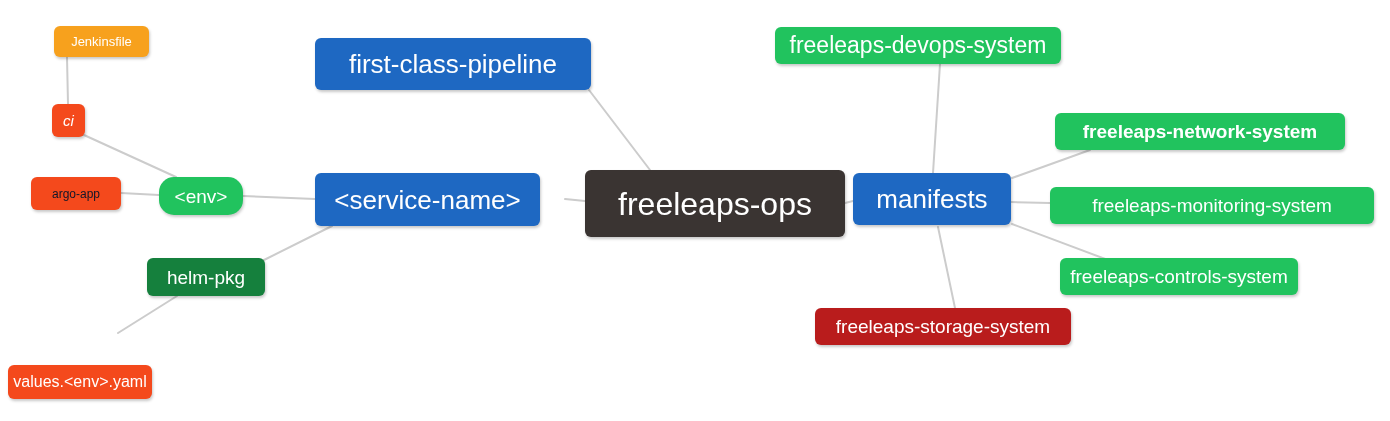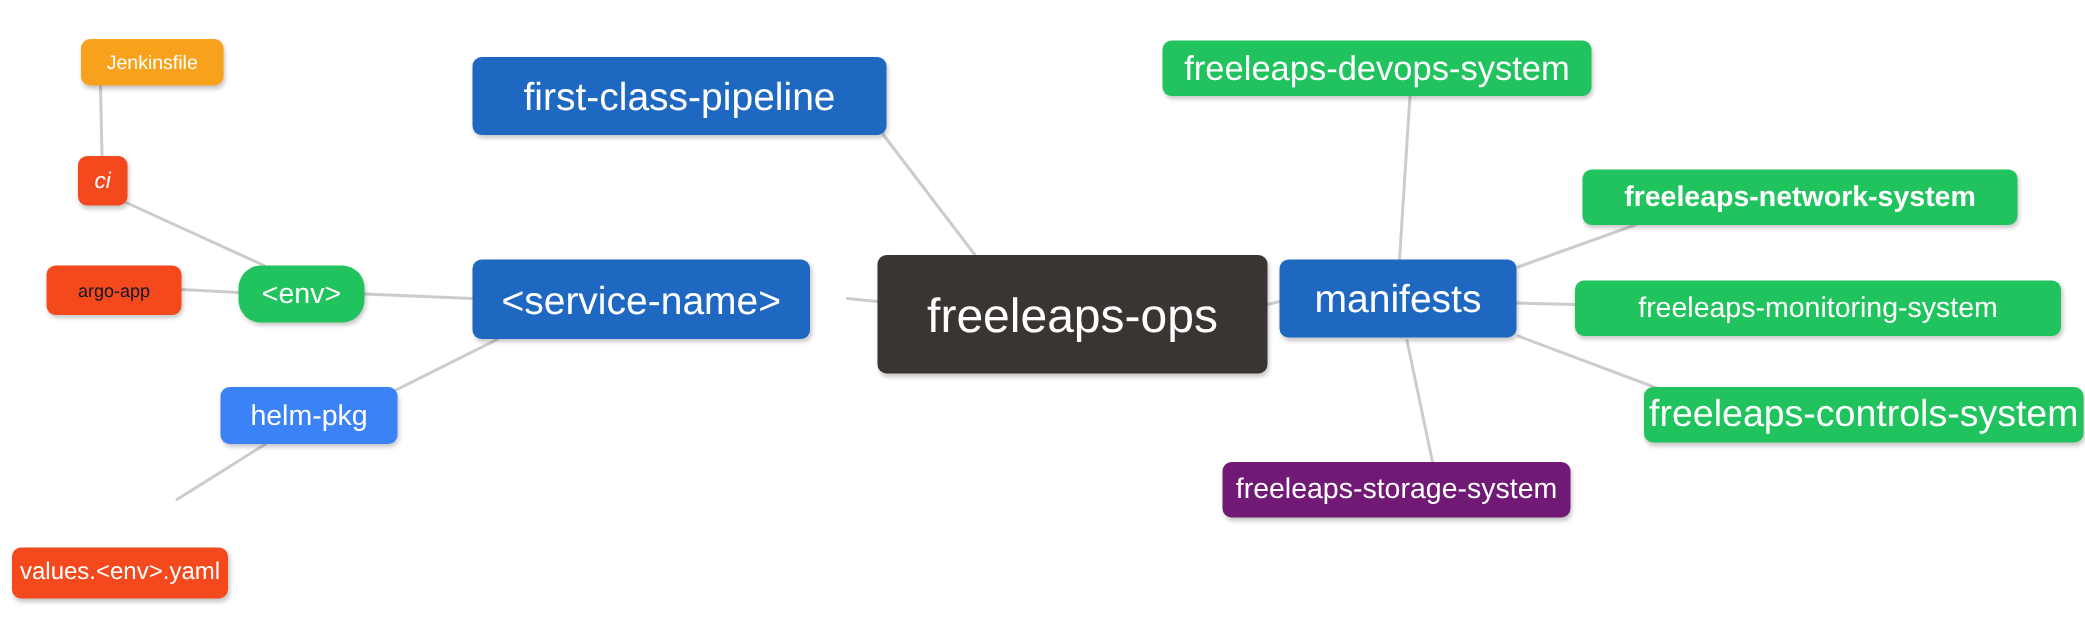--- a/index.html
+++ b/index.html
@@ -54,36 +54,36 @@
       <line x1="589" y1="90" x2="650" y2="170" stroke="#cccccc" stroke-width="2" stroke-linecap="round"></line>
       <line x1="565" y1="199" x2="585" y2="201" stroke="#cccccc" stroke-width="2" stroke-linecap="round"></line>
       <line x1="845" y1="203" x2="853" y2="201" stroke="#cccccc" stroke-width="2" stroke-linecap="round"></line>
       <line x1="933" y1="173" x2="940" y2="64" stroke="#cccccc" stroke-width="2" stroke-linecap="round"></line>
       <line x1="1012" y1="178" x2="1090" y2="150" stroke="#cccccc" stroke-width="2" stroke-linecap="round"></line>
       <line x1="1011" y1="202" x2="1050" y2="203" stroke="#cccccc" stroke-width="2" stroke-linecap="round"></line>
       <line x1="1012" y1="224" x2="1108" y2="260" stroke="#cccccc" stroke-width="2" stroke-linecap="round"></line>
       <line x1="938" y1="227" x2="955" y2="308" stroke="#cccccc" stroke-width="2" stroke-linecap="round"></line>
     </svg>
   <div id="node-layer">
-      <div class="node" style="left: 585px; top: 170px; width: 260px; height: 79px; font-size: 32px; background: rgb(58, 52, 50); color: rgb(255, 255, 255);">
+      <div class="node" style="left: 585px; top: 170px; width: 260px; height: 67px; font-size: 32px; background: rgb(58, 52, 50); color: rgb(255, 255, 255);">
         <span class="node-label">freeleaps-ops</span>
       </div>
       <div class="node" style="left: 315px; top: 38px; width: 276px; height: 52px; font-size: 26px; background: rgb(30, 104, 194); color: rgb(255, 255, 255);">
         <span class="node-label">first-class-pipeline</span>
       </div>
       <div class="node" style="left: 315px; top: 173px; width: 225px; height: 53px; font-size: 26px; background: rgb(30, 104, 194); color: rgb(255, 255, 255);">
         <span class="node-label">&lt;service-name&gt;</span>
       </div>
       <div class="node" style="left: 853px; top: 173px; width: 158px; height: 52px; font-size: 26px; background: rgb(30, 104, 194); color: rgb(255, 255, 255);">
         <span class="node-label">manifests</span>
       </div>
       <div class="node" style="left: 159px; top: 177px; width: 84px; height: 38px; font-size: 19px; background: rgb(33, 195, 94); color: rgb(255, 255, 255); border-radius: 15px;">
         <span class="node-label">&lt;env&gt;</span>
       </div>
-      <div class="node" style="left: 147px; top: 258px; width: 118px; height: 38px; font-size: 19px; background: #3b82f6; color: rgb(255, 255, 255); text-align: center;">
+      <div class="node" style="left: 147px; top: 258px; width: 118px; height: 38px; font-size: 19px; background: #15803d; color: rgb(255, 255, 255); text-align: center;">
         <span class="node-label">helm-pkg</span>
       </div>
       <div class="node" style="left: 52px; top: 104px; width: 33px; height: 33px; font-size: 15px; background: rgb(244, 73, 28); color: rgb(255, 255, 255); font-style: italic;">
         <span class="node-label">ci</span>
       </div>
       <div class="node" style="left: 31px; top: 177px; width: 90px; height: 33px; font-size: 12px; background: rgb(244, 73, 28); color: #0f172a;">
         <span class="node-label">argo-app</span>
       </div>
       <div class="node" style="left: 20px; top: 26px; width: 95px; height: 31px; font-size: 13px; background: rgb(247, 161, 29); color: rgb(255, 255, 255); margin-left: 34px;">
         <span class="node-label">Jenkinsfile</span>
@@ -93,20 +93,20 @@
       </div>
       <div class="node" style="left: 775px; top: 27px; width: 286px; height: 37px; font-size: 23px; background: rgb(33, 195, 94); color: rgb(255, 255, 255);">
         <span class="node-label">freeleaps-devops-system</span>
       </div>
       <div class="node" style="left: 1055px; top: 113px; width: 290px; height: 37px; font-size: 19px; background: rgb(33, 195, 94); color: rgb(255, 255, 255); font-weight: bold;">
         <span class="node-label">freeleaps-network-system</span>
       </div>
       <div class="node" style="left: 1050px; top: 187px; width: 324px; height: 37px; font-size: 19px; background: rgb(33, 195, 94); color: rgb(255, 255, 255);">
         <span class="node-label">freeleaps-monitoring-system</span>
       </div>
-      <div class="node" style="left: 1060px; top: 258px; width: 293px; height: 37px; font-size: 25px; background: rgb(33, 195, 94); color: rgb(255, 255, 255); margin-left: 36px;">
+      <div class="node" style="left: 1060px; top: 258px; width: 238px; height: 37px; font-size: 19px; background: rgb(33, 195, 94); color: rgb(255, 255, 255);">
         <span class="node-label">freeleaps-controls-system</span>
       </div>
-      <div class="node" style="left: 815px; top: 308px; width: 232px; height: 37px; font-size: 19px; background: #701a75; color: rgb(255, 255, 255); text-align: right;">
+      <div class="node" style="left: 815px; top: 308px; width: 256px; height: 37px; font-size: 19px; background: #b91c1c; color: rgb(255, 255, 255); text-align: right;">
         <span class="node-label">freeleaps-storage-system</span>
       </div>
     </div>
 </div>
 
 </body></html>

